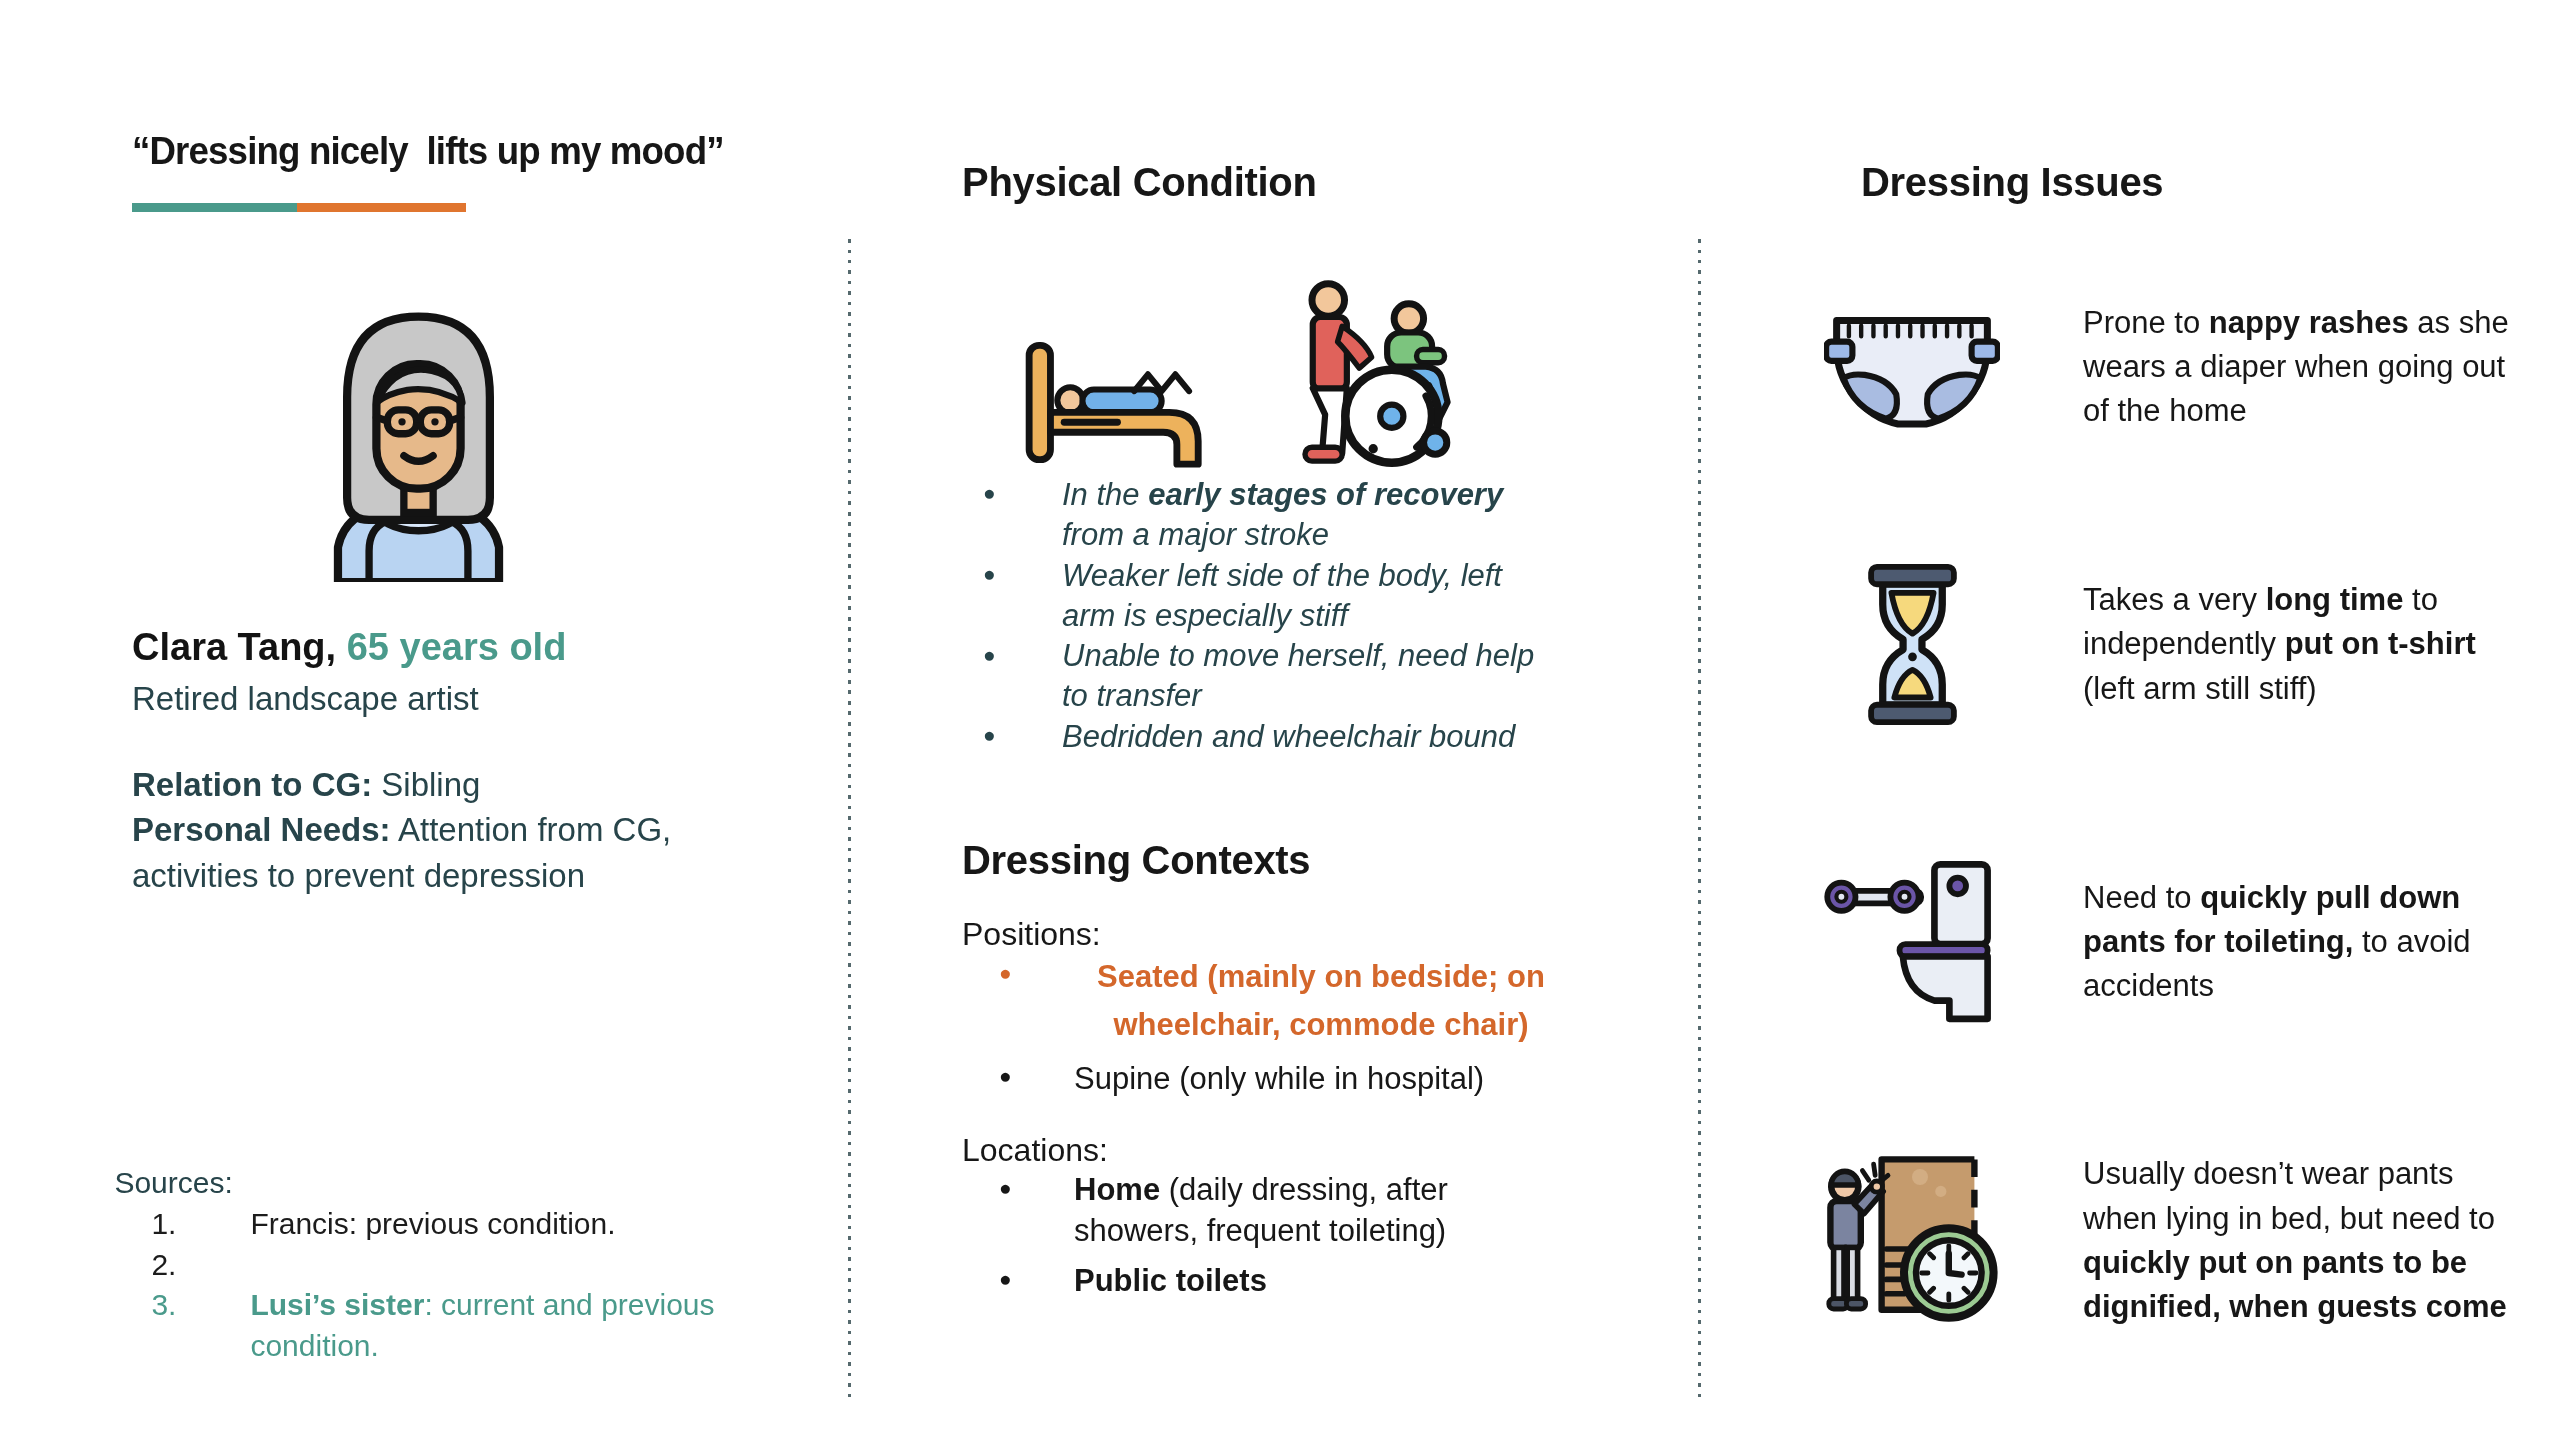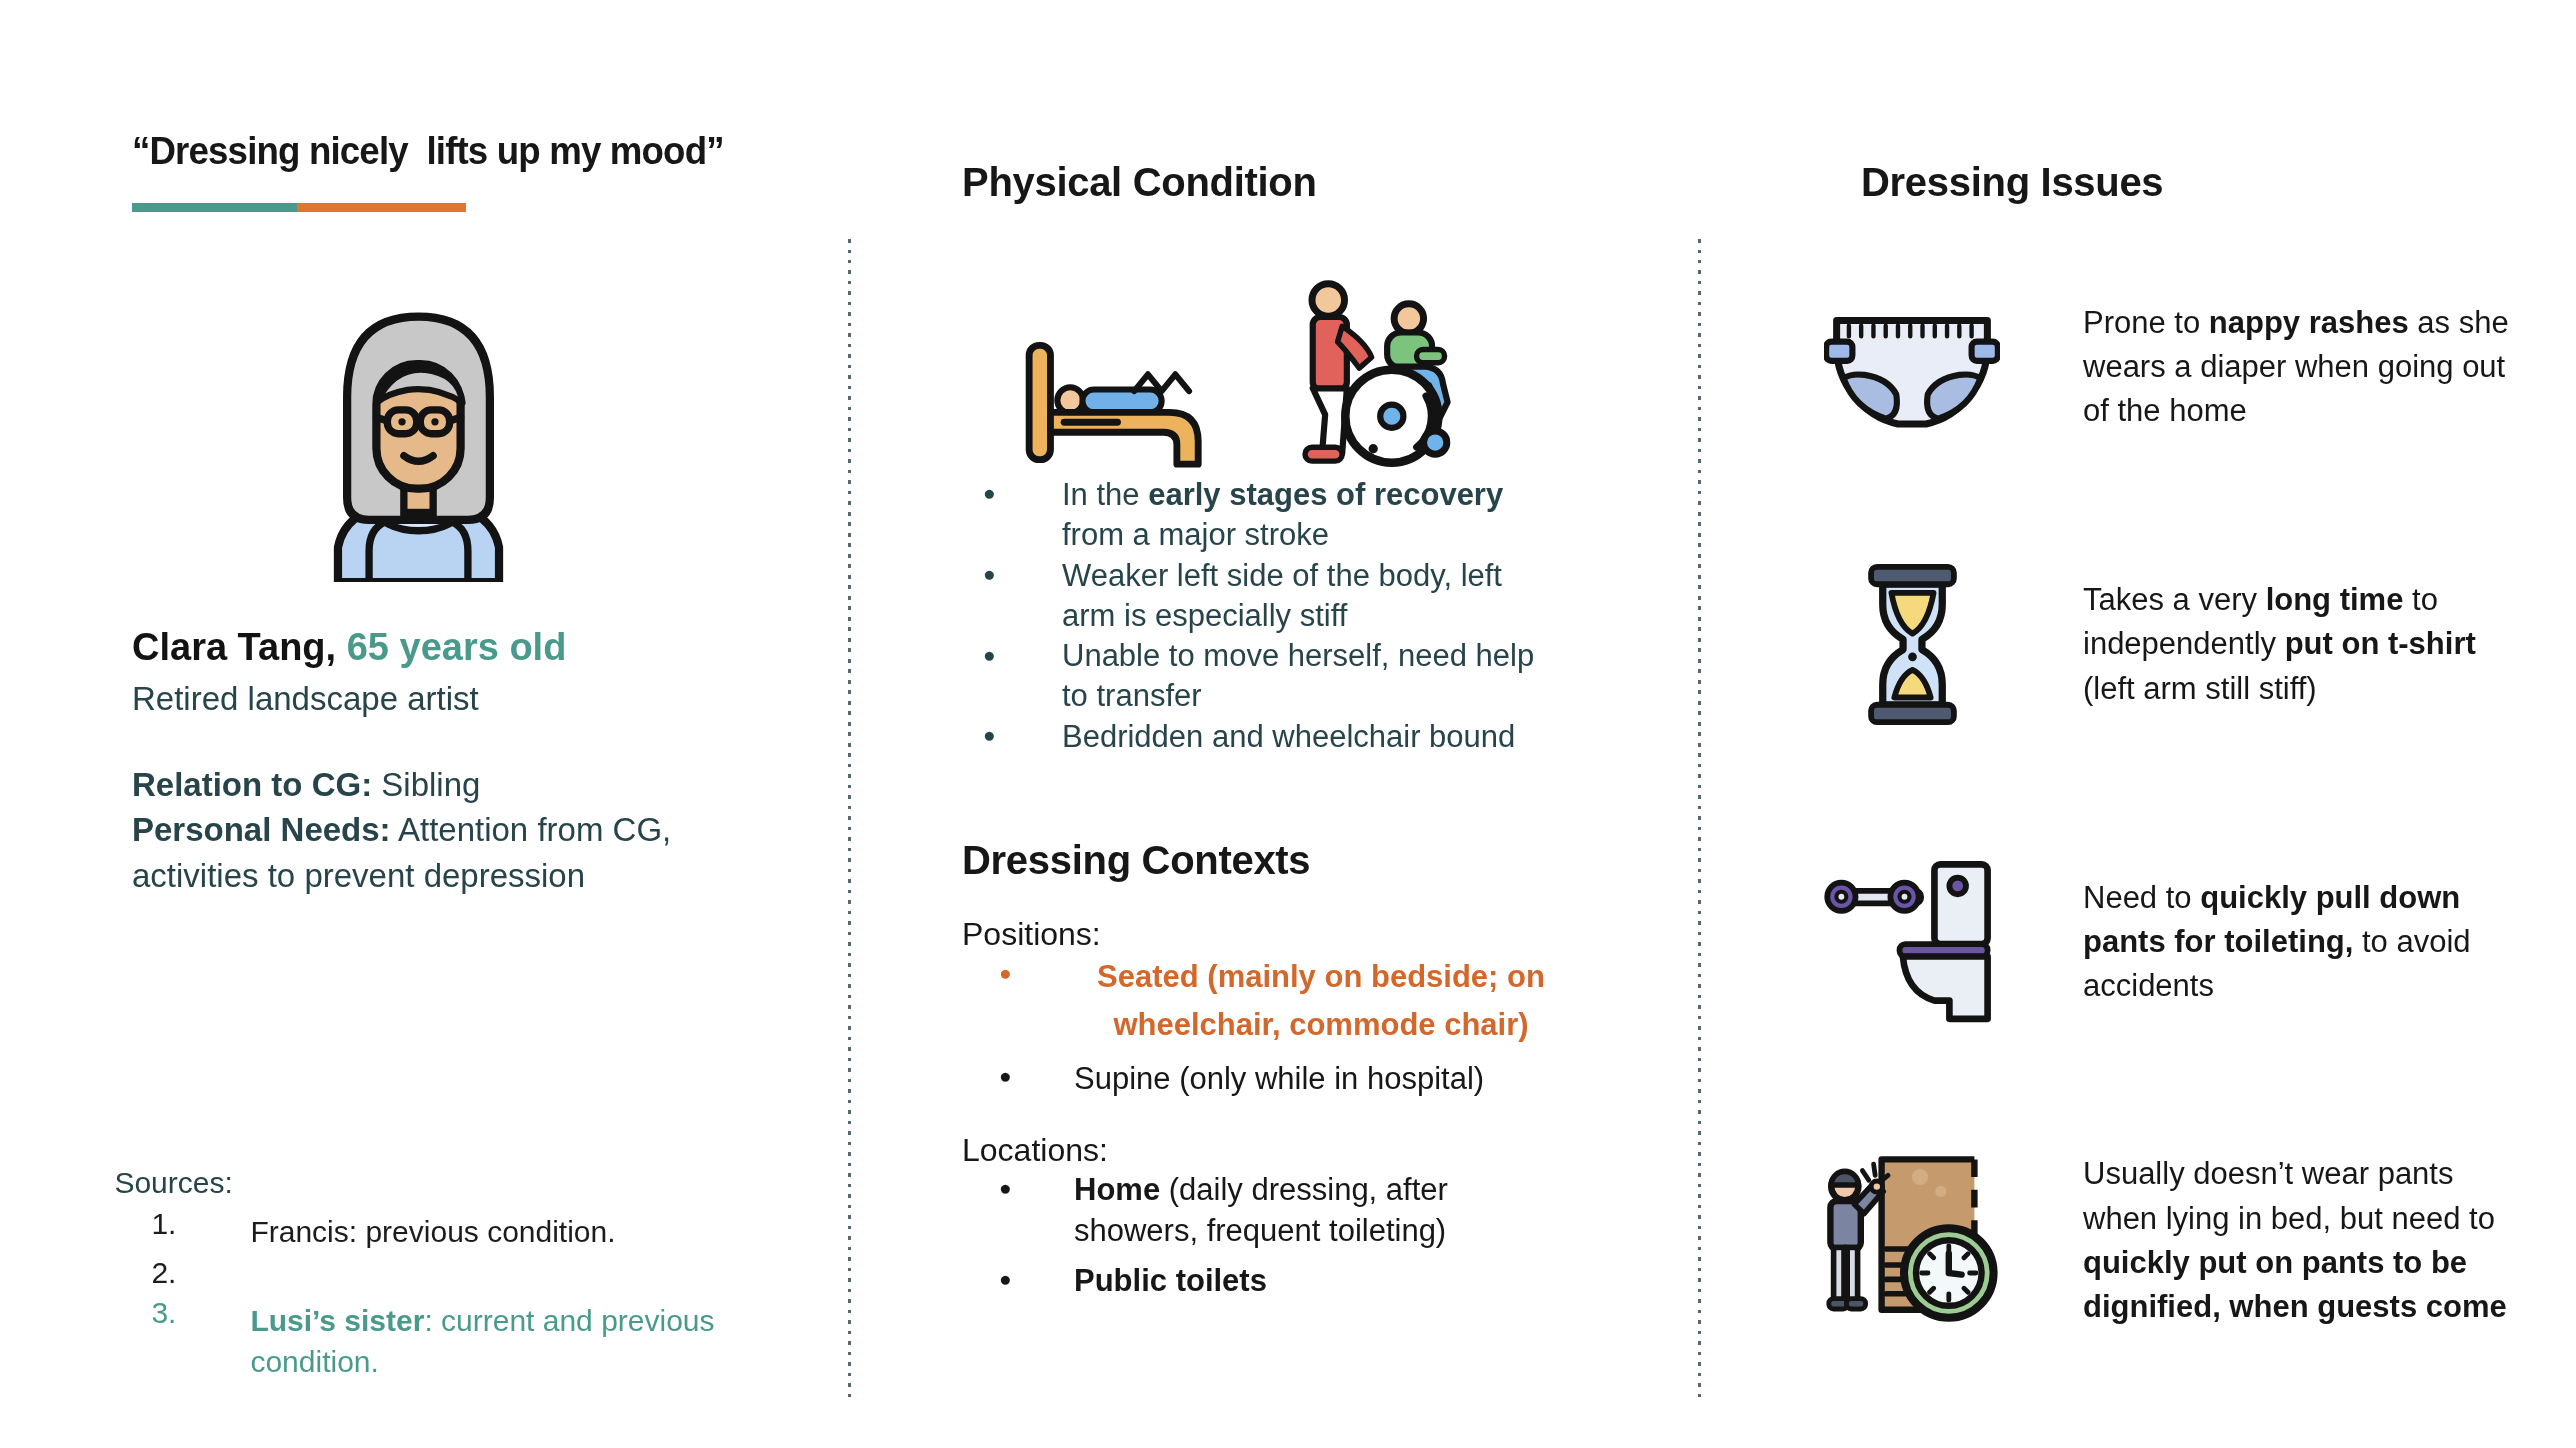--- a/index.html
+++ b/index.html
@@ -18,36 +18,36 @@
   .bar-teal{width:165px;height:100%;background:var(--teal);}
   .bar-orange{width:169px;height:100%;background:var(--orange);}
   .avatar-box{margin-top:68px;margin-left:174px;width:225px;height:302px;}
   .name-line{margin-top:44px;font-size:38px;font-weight:700;color:#131313;}
   .occupation{margin-top:10.5px;font-size:33px;color:var(--dark);}
   .relation-block{margin-top:44px;width:615px;font-size:33px;line-height:1.38;color:var(--dark);}
   .sources{position:absolute;left:-17.6px;top:1052px;width:667px;font-size:30px;line-height:1.36;}
   .sources-label{color:var(--dark);}
   .src-row{display:flex;color:#1c1c1c;}
   .src-num{margin-left:37px;width:99px;flex:none;}
-  .src-text{flex:1;margin-top:8px;}
+  .src-text{flex:1;}
   .src-row.teal, .src-row.teal .src-text span{color:var(--teal);}
 
   
   .divider{position:absolute;top:239px;height:1164px;width:2.6px;
            background:repeating-linear-gradient(to bottom,var(--divider) 0 3.5px,transparent 3.5px 10.5px);}
   .divider.d1{left:848px;}
   .divider.d2{left:1698px;}
 
   
   .col-mid{position:absolute;left:962px;top:160px;width:685px;}
   .h2{font-size:40px;font-weight:700;color:#171717;letter-spacing:-0.3px;}
   .icons-row{margin-top:61px;margin-left:58px;display:flex;align-items:flex-end;gap:56px;height:209px;}
   ul.blist{list-style:none;margin:0;padding:0;}
   .pc-bullets{margin-top:44px;font-size:31px;line-height:1.3;color:var(--dark);width:597px;}
-  .pc-bullets li{position:relative;padding-left:100px;}
+  .pc-bullets li{position:relative;padding-left:100px;font-style:italic;}
   .pc-bullets li::before{content:"●";position:absolute;left:21px;top:4.4px;font-size:21px;}
   .h2.contexts{margin-top:81px;}
   .sub-label{margin-top:33px;font-size:32px;color:#171717;}
   .ctx-list{margin-top:12.3px;font-size:31px;line-height:1.33;color:#171717;width:606px;}
   .ctx-list li{position:relative;padding-left:112px;margin-bottom:8.8px;}
   .ctx-list li::before{content:"●";position:absolute;left:37px;top:4.4px;font-size:21px;}
   .ctx-list li.orange{color:var(--orange_text);font-weight:700;line-height:1.55;text-align:center;}
   .ctx-list li.orange::before{color:var(--orange_text);}
 
   

